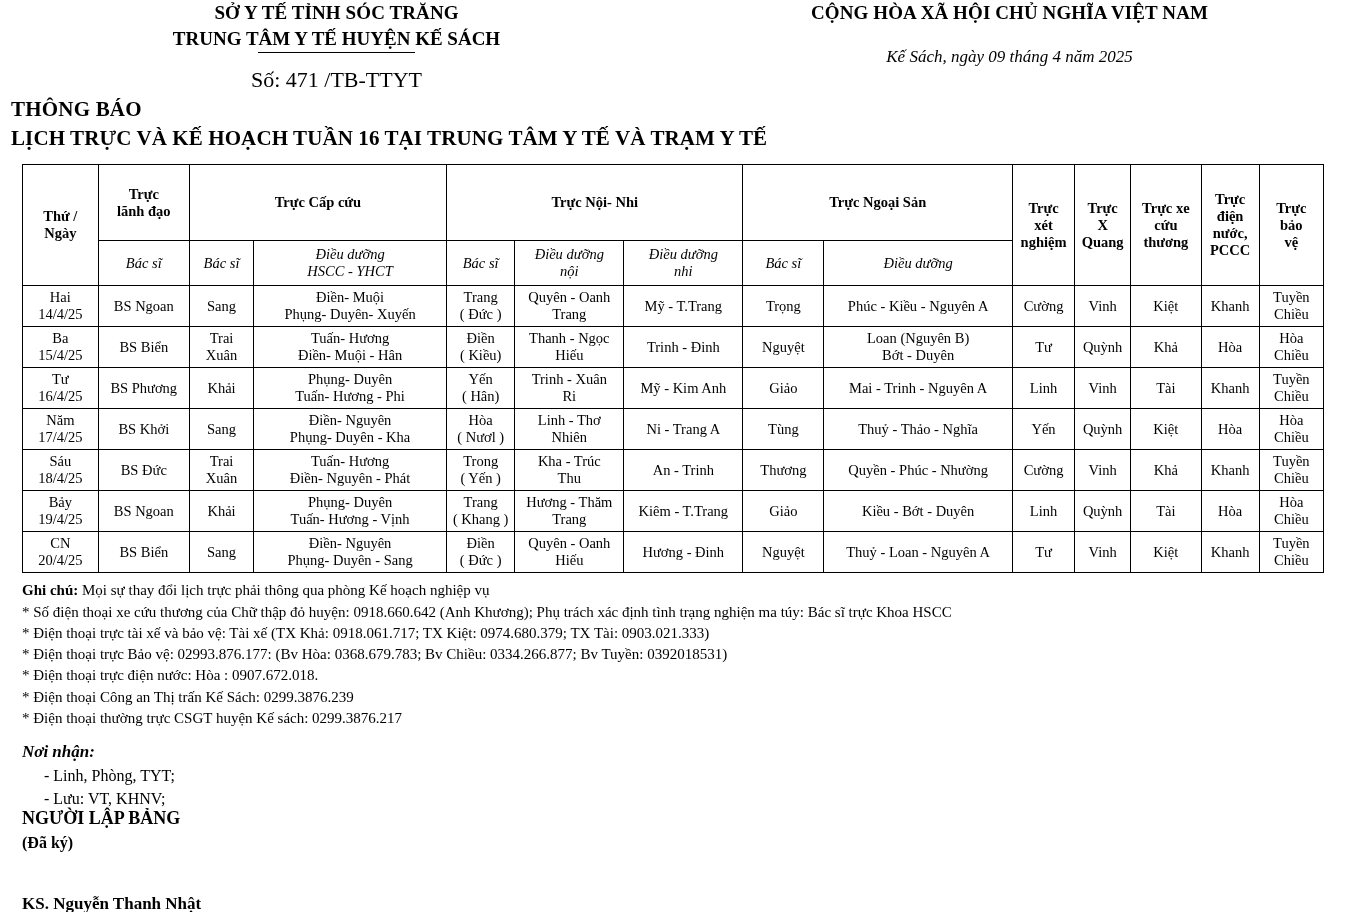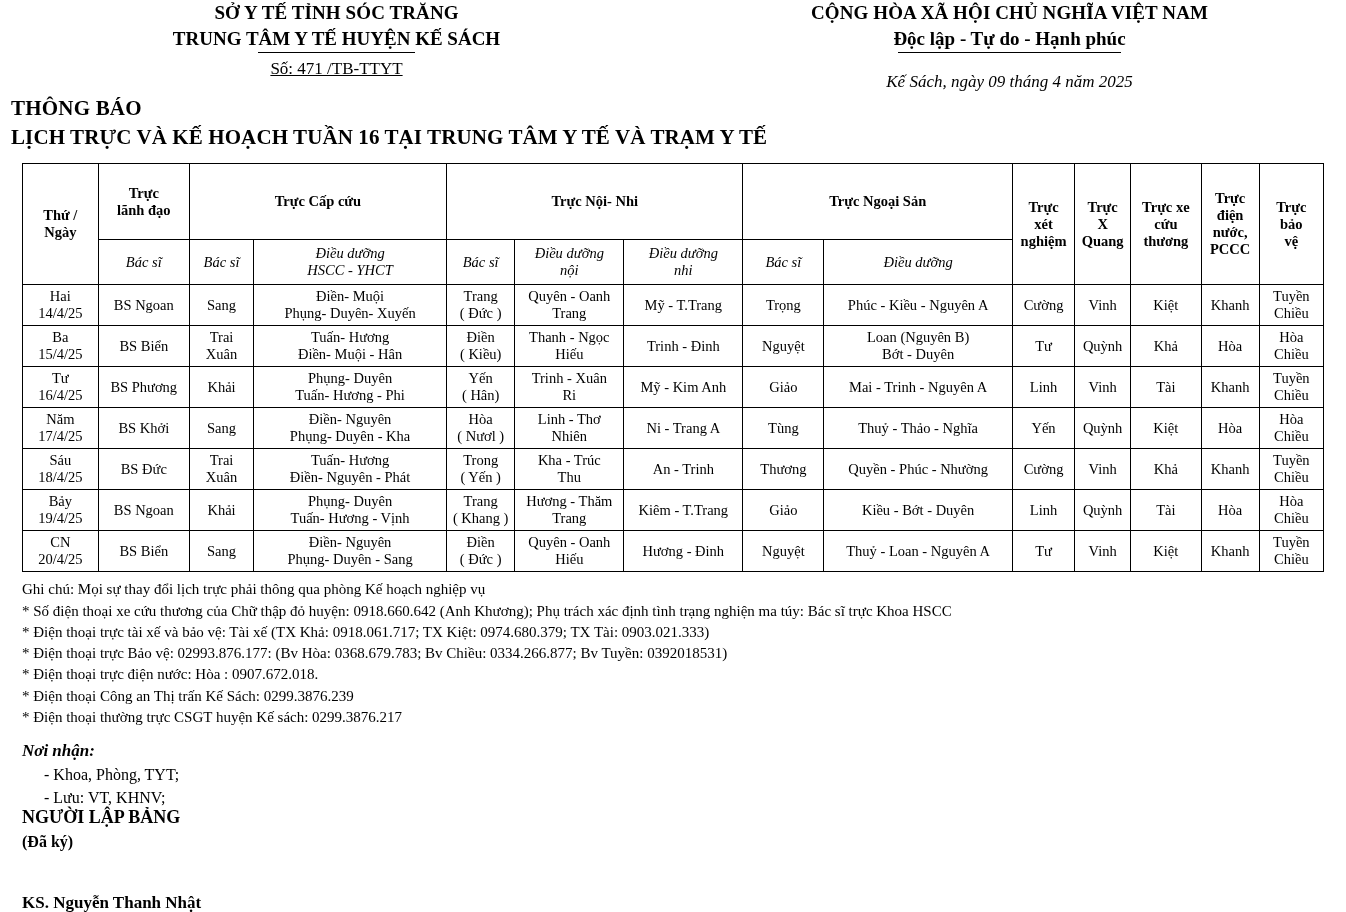--- a/index.html
+++ b/index.html
@@ -58,23 +58,22 @@
   }
   .u-right::after {
     content: "";
     position: absolute;
     left: 2%;
     right: 2%;
     bottom: -2px;
     border-bottom: 1.6px solid #000;
   }
   .hdr-sub {
-    font-size: 17px;
-    margin-top: 8px;
-    text-decoration: underline;
+    font-size: 22px;
+    margin-top: 16px;
   }
   .hdr-date {
     font-size: 17px;
     font-style: italic;
     margin-top: 21px;
   }
 
   
   .title-block {
     text-align: left;
@@ -153,21 +152,21 @@
   
   .notes {
     margin: 7px 22px 0 22px;
     font-size: 15px;
     line-height: 1.42;
   }
   .notes .note-line {
     white-space: nowrap;
   }
   .notes b {
-    font-weight: normal;
+    font-weight: bold;
     margin-top: 24px;
   }
 
   
   .sig-row {
     display: flex;
     margin-top: 13px;
     padding: 0 22px;
     flex-direction: column;
   }
@@ -209,21 +208,20 @@
 <div class="page">
 
   <div class="doc-header">
     <div class="hdr-left">
       <div class="hdr-line-1">SỞ Y TẾ TỈNH SÓC TRĂNG</div>
       <div class="hdr-line-2"><span class="underline-mid u-left">TRUNG TÂM Y TẾ HUYỆN KẾ SÁCH</span></div>
       <div class="hdr-sub">Số: 471 /TB-TTYT</div>
     </div>
     <div class="hdr-right">
       <div class="hdr-line-1">CỘNG HÒA XÃ HỘI CHỦ NGHĨA VIỆT NAM</div>
-      <div class="hdr-line-2"><span class="underline-mid u-right">Độc lập - Tự do - Hạnh phúc</span></div>
       <div class="hdr-date">Kế Sách, ngày 09 tháng 4 năm 2025</div>
     </div>
   </div>
 
   <div class="title-block">
     <div class="title-main">THÔNG BÁO</div>
     <div class="title-sub">LỊCH TRỰC VÀ KẾ HOẠCH TUẦN 16 TẠI TRUNG TÂM Y TẾ VÀ TRẠM Y TẾ</div>
   </div>
 
   <div class="table-wrap">
@@ -583,21 +581,21 @@
         <div class="note-line">* Điện thoại trực Bảo vệ: 02993.876.177: (Bv Hòa: 0368.679.783; Bv Chiều: 0334.266.877; Bv Tuyền: 0392018531)</div>
         <div class="note-line">* Điện thoại trực điện nước: Hòa : 0907.672.018.</div>
         <div class="note-line">* Điện thoại Công an Thị trấn Kế Sách: 0299.3876.239</div>
         <div class="note-line">* Điện thoại thường trực CSGT huyện Kế sách: 0299.3876.217</div>
       </div>
   </div>
 
   <div class="sig-row">
     <div class="sig-col sig-col-1">
       <div class="recv-title">Nơi nhận:</div>
-      <div class="recv-item">- Khoa, Phòng, TYT;</div>
+      <div class="recv-item">- Linh, Phòng, TYT;</div>
       <div class="recv-item">- Lưu: VT, KHNV;</div>
     </div>
     <div class="sig-col sig-col-2">
       <div class="sig-title">NGƯỜI LẬP BẢNG</div>
       <div class="sig-signed">(Đã ký)</div>
       <div class="sig-name">KS. Nguyễn Thanh Nhật</div>
     </div>
     <div class="sig-col sig-col-3">
       <div class="sig-title">TP.KHNV</div>
       <div class="sig-signed">(Đã ký)</div>

